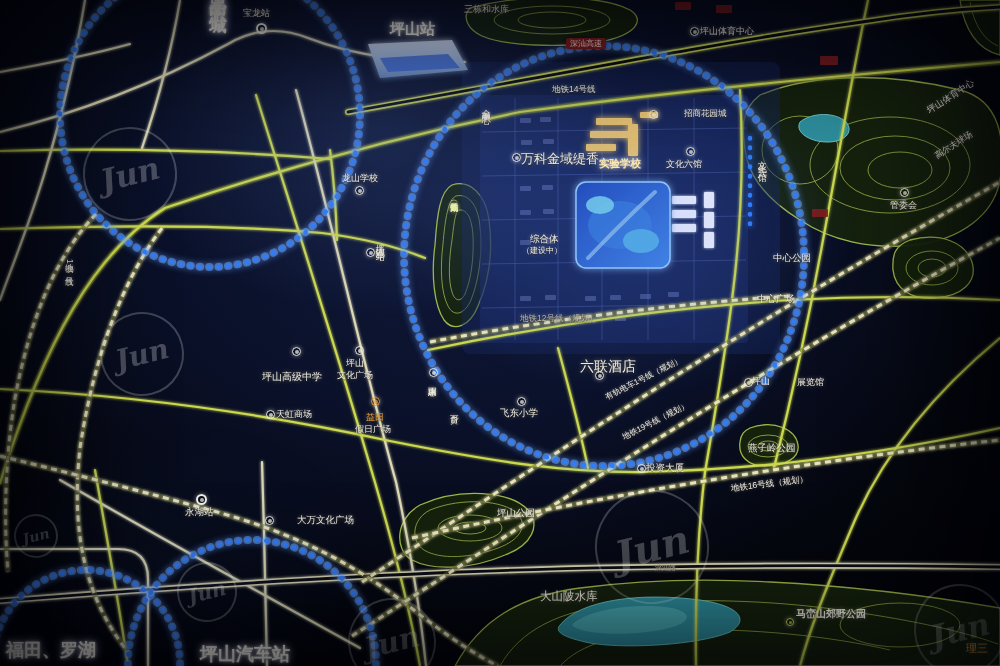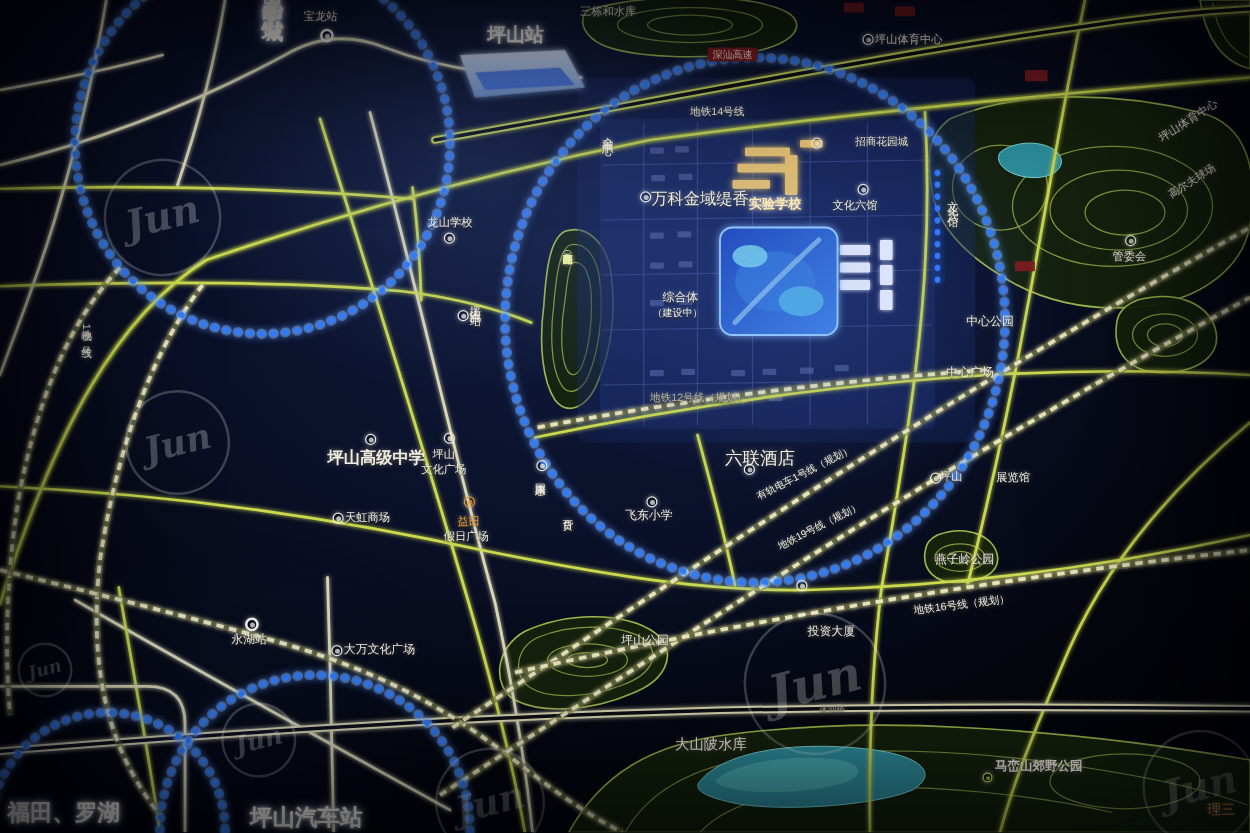--- a/index.html
+++ b/index.html
@@ -292,40 +292,40 @@
       <div class="lbl v" style="left: 757px; top: 153px; font-size: 9px; letter-spacing: 4px;">文化六馆</div>
       <div class="lbl" style="left: 890px; top: 200px; font-size: 9px;">管委会</div>
       <div class="lbl" style="left: 773px; top: 253px; font-size: 9.5px;">中心公园</div>
       <div class="lbl" style="left: 757px; top: 294px; font-size: 9.5px;">中心广场</div>
       <div class="lbl v" style="left: 449px; top: 197px; font-size: 8px; color: var(--ridge_text);">高铁商务区（规划）</div>
       <div class="lbl" style="left: 530px; top: 234px; font-size: 9.5px;">综合体</div>
       <div class="lbl" style="left: 522px; top: 246px; font-size: 8px;">（建设中）</div>
       <div class="lbl v" style="left: 375px; top: 237px; font-size: 9px; letter-spacing: 2px;">坪山汽车站</div>
       <div class="lbl v" style="left: 64px; top: 257px; font-size: 8.5px; letter-spacing: 1px;">地铁14号线</div>
       <div class="lbl" style="left: 520px; top: 314px; font-size: 8.5px; color: var(--dim);">地铁12号线（规划）</div>
-      <div class="lbl" style="left: 262px; top: 359px; font-size: 13px; font-weight: bold;">坪山高级中学</div>
+      <div class="lbl" style="left: 262px; top: 371px; font-size: 10px;">坪山高级中学</div>
       <div class="lbl" style="left: 346px; top: 358px; font-size: 9px;">坪山</div>
       <div class="lbl" style="left: 337px; top: 370px; font-size: 9px;">文化广场</div>
       <div class="lbl" style="left: 580px; top: 358px; font-size: 14px;">六联酒店</div>
       <div class="lbl" style="left: 276px; top: 409px; font-size: 9px;">天虹商场</div>
       <div class="lbl" style="left: 366px; top: 412px; font-size: 9px; color: var(--orange); text-align: right;">益田</div>
       <div class="lbl" style="left: 355px; top: 424px; font-size: 9px;">假日广场</div>
       <div class="lbl v" style="left: 427px; top: 380px; font-size: 8.5px;">国惠康</div>
       <div class="lbl v" style="left: 449px; top: 409px; font-size: 8.5px;">百货</div>
       <div class="lbl" style="left: 500px; top: 408px; font-size: 9.5px;">飞东小学</div>
       <div class="lbl" style="left: 606px; top: 393px; font-size: 8px; transform: rotate(-27deg); transform-origin: 0px 50%;">有轨电车1号线（规划）</div>
       <div class="lbl" style="left: 623px; top: 433px; font-size: 8px; transform: rotate(-27deg); transform-origin: 0px 50%;">地铁19号线（规划）</div>
-      <div class="lbl" style="left: 646px; top: 463px; font-size: 9.5px; margin-top: 38px;">投资大厦</div>
+      <div class="lbl" style="left: 646px; top: 463px; font-size: 9.5px;">投资大厦</div>
       <div class="lbl" style="left: 752px; top: 376px; font-size: 9px;">坪山</div>
       <div class="lbl" style="left: 797px; top: 377px; font-size: 9px;">展览馆</div>
       <div class="lbl" style="left: 748px; top: 443px; font-size: 9.5px;">燕子岭公园</div>
       <div class="lbl" style="left: 731px; top: 484px; font-size: 8.5px; transform: rotate(-7deg); transform-origin: 0px 50%;">地铁16号线（规划）</div>
       <div class="lbl" style="left: 497px; top: 508px; font-size: 9.5px;">坪山公园</div>
       <div class="lbl" style="left: 185px; top: 507px; font-size: 9.5px;">永湖站</div>
-      <div class="lbl" style="left: 275px; top: 515px; font-size: 9.5px;">大万文化广场</div>
+      <div class="lbl" style="left: 275px; top: 515px; font-size: 9.5px; padding-left: 22px;">大万文化广场</div>
       <div class="lbl" style="left: 655px; top: 564px; font-size: 7px; color: var(--dim);">深汕路</div>
       <div class="lbl" style="left: 540px; top: 590px; font-size: 11.5px; text-align: right;">大山陂水库</div>
       <div class="lbl" style="left: 796px; top: 608px; font-size: 10px; font-weight: bold;">马峦山郊野公园</div>
       <div class="lbl b g" style="left: 6px; top: 640px; font-size: 18px;">福田、罗湖</div>
       <div class="lbl b g" style="left: 200px; top: 644px; font-size: 18px;">坪山汽车站</div>
       <div class="lbl" style="left: 928px; top: 106px; font-size: 9px; transform: rotate(-33deg); transform-origin: 0px 50%;">坪山体育中心</div>
       <div class="lbl" style="left: 936px; top: 152px; font-size: 8.5px; transform: rotate(-33deg); transform-origin: 0px 50%;">高尔夫球场</div>
       <div class="lbl" style="left: 966px; top: 642px; font-size: 11px; color: var(--orange);">理三</div>
       <span class="ic metro" style="left: 256px; top: 23px;"></span>
       <span class="ic poi" style="left: 690px; top: 27px;"></span>

